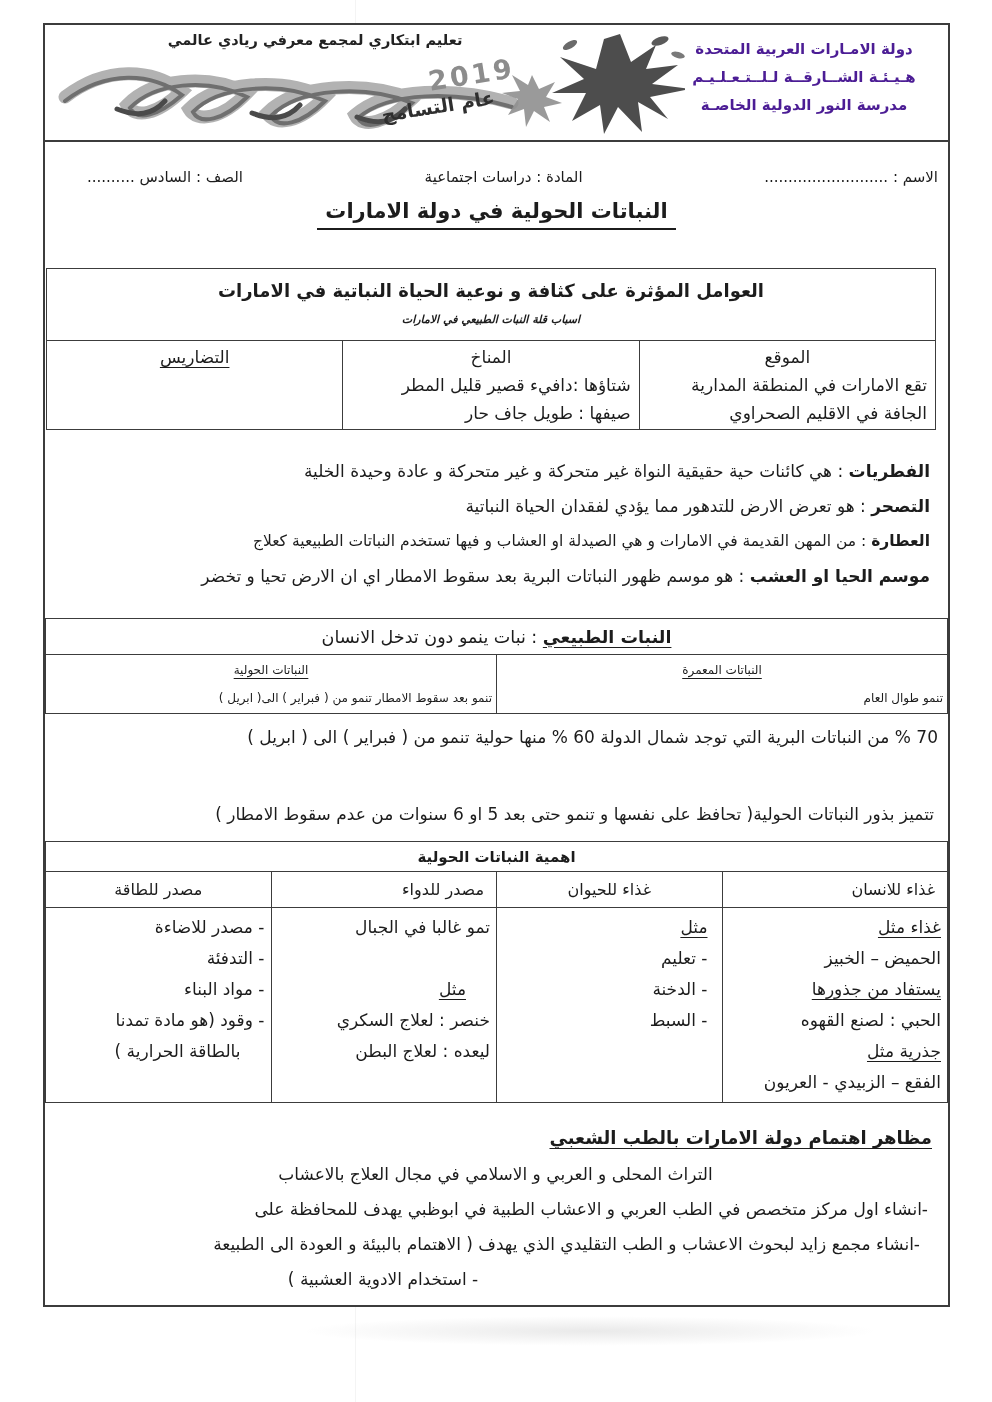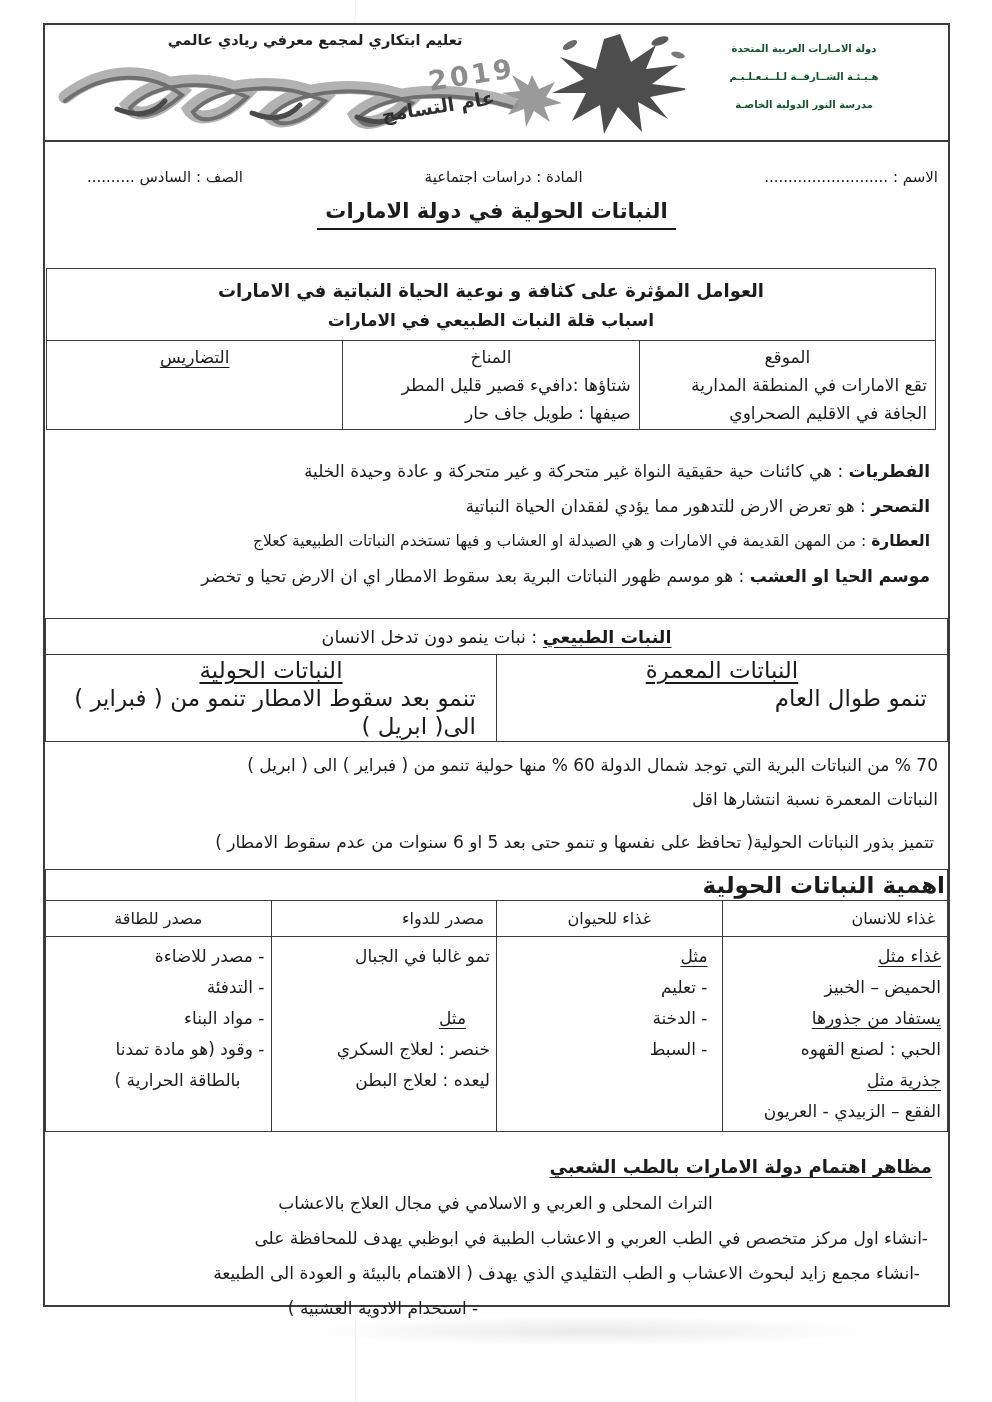--- a/index.html
+++ b/index.html
@@ -20,55 +20,55 @@
   .hdr { position:relative; height:117px; border-bottom:2px solid #3c3c3c; }
   .tagline { position:absolute; top:7px; left:55px; width:430px; text-align:center;
     font-weight:bold; font-size:14.5px; color:#222; }
   .ribbon { position:absolute; left:12px; top:32px; }
   .year2019 { position:absolute; left:383px; top:34px; font-size:27px; letter-spacing:3px;
     color:#8c8c8c; transform:rotate(-9deg); font-weight:bold; }
   .motto { position:absolute; left:336px; top:70px; font-size:19px; font-weight:bold;
     color:#2f2f2f; transform:rotate(-9deg); }
   .flower { position:absolute; left:455px; top:2px; }
   .org { position:absolute; right:4px; top:10px; width:280px; text-align:center;
-    font-weight:bold; font-size:10px; line-height:28px; color:#14532d; }
+    font-weight:bold; font-size:15px; line-height:28px; color:#4c1d95; }
   
   .info { margin:26px 10px 0 42px; display:flex; justify-content:space-between;
     font-size:15px; height:23px; }
   .titlewrap { text-align:center; margin-top:8px; height:44px; }
   .title { display:inline-block; font-size:21px; font-weight:bold;
     border-bottom:2.5px solid #1c1c1c; padding:0 8px 5px 8px; }
   
   table.t { border-collapse:collapse; table-layout:fixed; }
   table.t td { border:1.5px solid #3c3c3c; }
   .c { text-align:center; } .r { text-align:right; }
   .b { font-weight:bold; }
   .ul { text-decoration:underline; text-underline-offset:4px; }
   .top { vertical-align:top; }
   
   .t1 { margin:25px 12px 0 5px; width:890px; }
   .t1 .head { height:72px; padding:6px 4px; }
   .t1 .fs18 { font-size:18px; line-height:30px; }
-  .t1 .fs17 { font-size:17px; line-height:28px; }
+  .t1 .fs17 { font-size:11px; line-height:28px;font-style:italic; }
   .t1 .body td { height:85px; font-size:17px; padding:2px 8px; line-height:28px; }
   .w44 { width:44%; } .w38 { width:38%; } .w18 { width:18%; }
   
   .defs { margin:24px 18px 0 14px; font-size:17px; line-height:35px; height:140px; }
   .defs .small { font-size:15.5px; }
   
   .t2 { margin:24px 0 0 0; width:100%; }
   .t2 .row1 td { height:36px; font-size:17.5px; padding:2px 6px; }
-  .t2 .row2 td { height:59px; font-size:23px; padding:1px 20px; line-height:28px; }
+  .t2 .row2 td { height:59px; font-size:12px; padding:1px 4px; line-height:28px; }
   .w43 { width:43%; }
   
   .stats { margin:6px 10px 0 14px; font-size:17px; line-height:34px; height:68px; text-align:right; }
   .seeds { margin:16px 14px 0 14px; font-size:17px; height:30px; text-align:right; }
   
   .t3 { margin:7px 0 0 0; width:100%; }
-  .t3 .trow td { height:30px; font-size:23px; padding:2px;text-align:right; }
+  .t3 .trow td { height:30px; font-size:15px; padding:2px; }
   .t3 .hrow td { height:36px; font-size:16px; padding:2px 12px; }
   .t3 .brow td { height:190px; padding:4px 0; font-size:17px; }
   .tline { min-height:31px; line-height:31px; text-align:right; padding-left:4px; }
   .pr6 { padding-right:6px; } .pr14 { padding-right:14px; } .pr30 { padding-right:30px; }
   .w30 { width:30.4%;margin-left:16px; } .w15 { width:15%; } .w30m { width:30.1%; }
   
   .folk { margin:24px 16px 0 14px; font-size:17px; }
   .ftitle { font-size:18px; height:30px; }
   .folk .ln { line-height:35px; min-height:35px; }
   .fl2, .fl4c { text-align:center; }
@@ -168,21 +168,20 @@
       <td class="top">
         <div class="c ul">النباتات الحولية</div>
         <div class="r">تنمو بعد سقوط الامطار تنمو من ( فبراير ) الى( ابريل )</div>
       </td>
     </tr>
   </tbody>
     </table>
 
   <div class="stats">
     <div>70 % من النباتات البرية التي توجد شمال الدولة 60 % منها حولية تنمو من ( فبراير ) الى ( ابريل )</div>
-    <div>النباتات المعمرة نسبة انتشارها اقل</div>
   </div>
 
   <div class="seeds">تتميز بذور النباتات الحولية( تحافظ على نفسها و تنمو حتى بعد 5 او 6 سنوات من عدم سقوط الامطار )</div>
 
   <table class="t t3">
     <tbody>
         <tr class="trow">
           <td colspan="4" class="c b">اهمية النباتات الحولية</td>
         </tr>
     <tr class="hrow">

